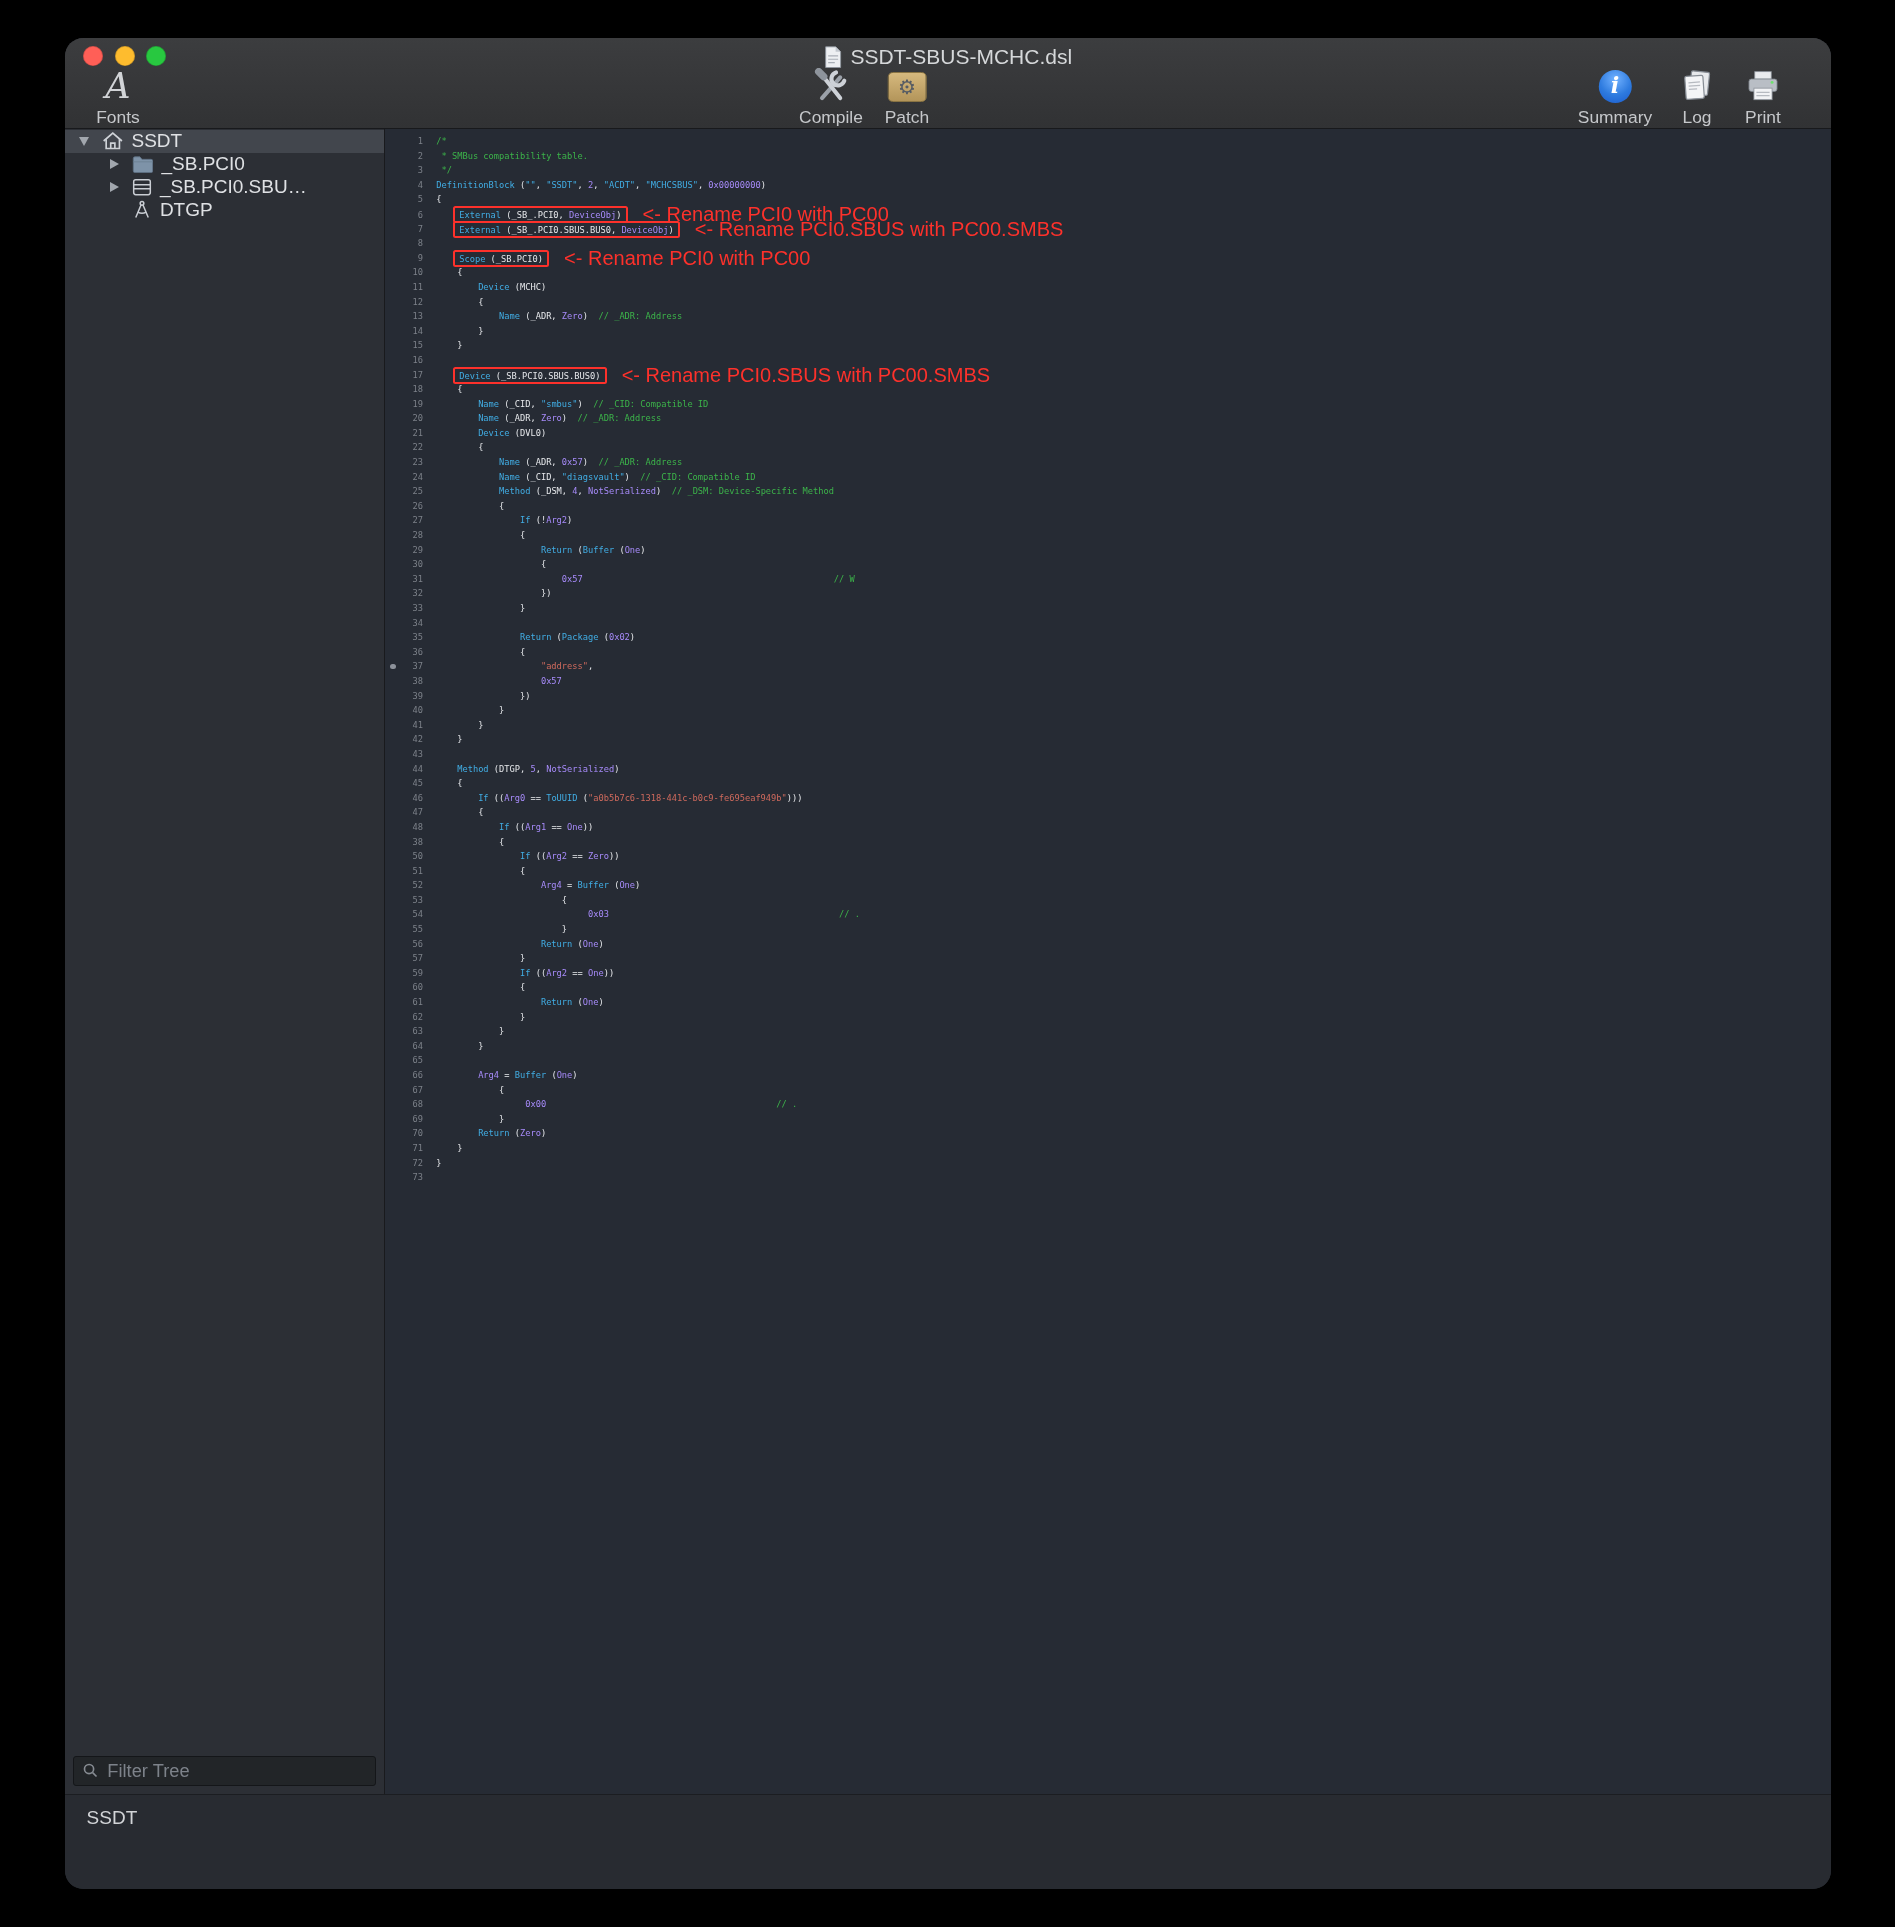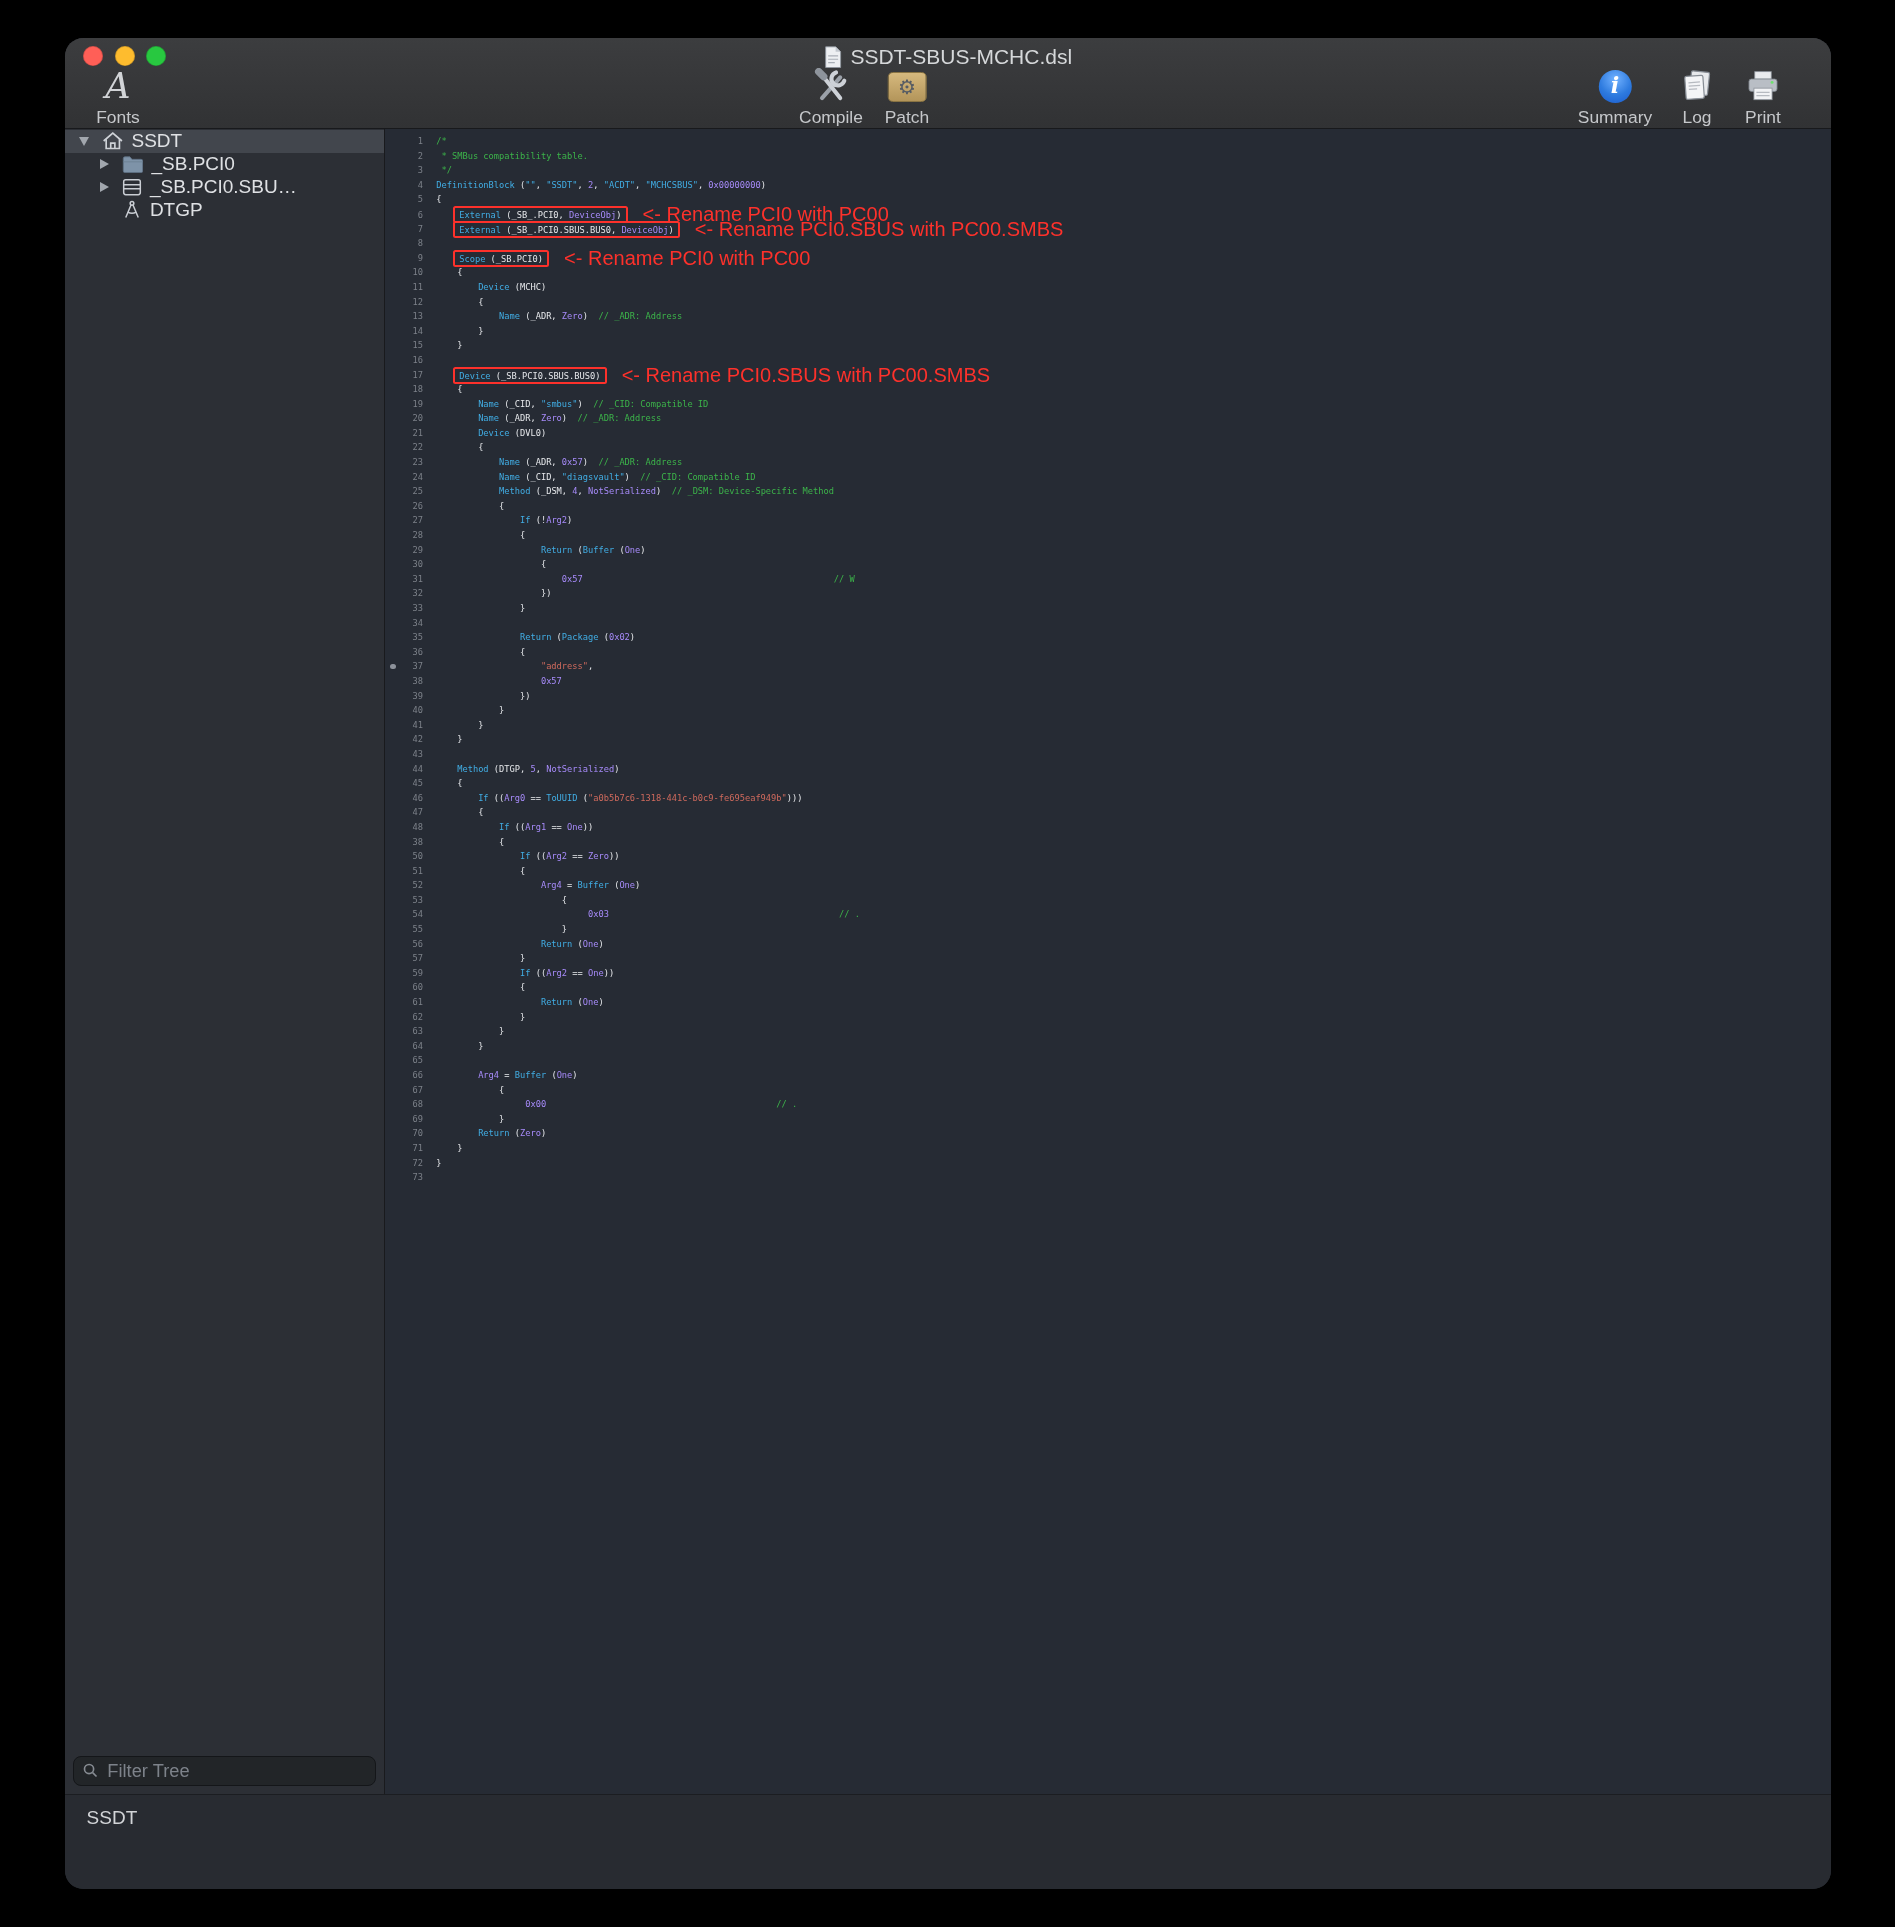--- a/index.html
+++ b/index.html
@@ -39,29 +39,29 @@
   .sum-i{font-family:"DejaVu Serif",serif;font-style:italic;font-weight:bold;color:#fff;font-size:22.4px;line-height:1;margin-top:-1.7px;}
   
   .main{flex:1;display:flex;min-height:0;}
   .sidebar{width:319px;flex:none;background:#2c2f35;border-right:0.8px solid #191a1d;
     display:flex;flex-direction:column;}
   .tree{flex:1;padding-top:0.8px;overflow:hidden;}
   .srow{height:23px;display:flex;align-items:center;font-size:19px;color:#dfe1e4;}
   .srow.selected{background:#42464d;}
   .srow .disc-box{width:18.3px;flex:none;display:flex;align-items:center;justify-content:center;}
   .pl-root{padding-left:10px;}
-  .pl-child{padding-left:30px;}
+  .pl-child{padding-left:40px;}
   .disc-closed{width:0;height:0;border-left:9.1px solid #a2a7ae;border-top:5.8px solid transparent;border-bottom:5.8px solid transparent;}
   .disc-open{width:0;height:0;border-top:9.1px solid #a2a7ae;border-left:5.8px solid transparent;border-right:5.8px solid transparent;}
   .srow .ic{margin-left:8.3px;flex:none;display:flex;align-items:center;}
   .srow .lbl{margin-left:8.3px;white-space:nowrap;}
   .filterbar{flex:none;padding:6.6px 8.3px 8.3px;}
   .filter-wrap{position:relative;}
   .filter-input{width:100%;box-sizing:border-box;height:30px;background:#222528;
-    border:0.8px solid #141619;border-radius:8px;color:#dfe1e4;font-size:18.3px;
+    border:0.8px solid #141619;border-radius:3px;color:#dfe1e4;font-size:18.3px;
     padding:0 8.3px 0 33px;outline:none;font-family:"Liberation Sans",sans-serif;}
   .filter-input::placeholder{color:#7d828a;}
   .search-ic{position:absolute;left:9.1px;top:6.6px;}
   
   .editor{flex:1;background:#262b34;position:relative;padding-top:5px;overflow:hidden;
     font-family:"DejaVu Sans Mono",monospace;font-size:8.7px;line-height:14.6px;}
   .code-line{height:14.6px;white-space:pre;position:relative;}
   .lnum{display:inline-block;width:38px;text-align:right;padding-right:13.3px;color:var(--line-number);}
   .marker{position:absolute;left:5px;top:50%;transform:translateY(-50%);
     width:5.8px;height:5.8px;border-radius:50%;background:#8d929b;}

